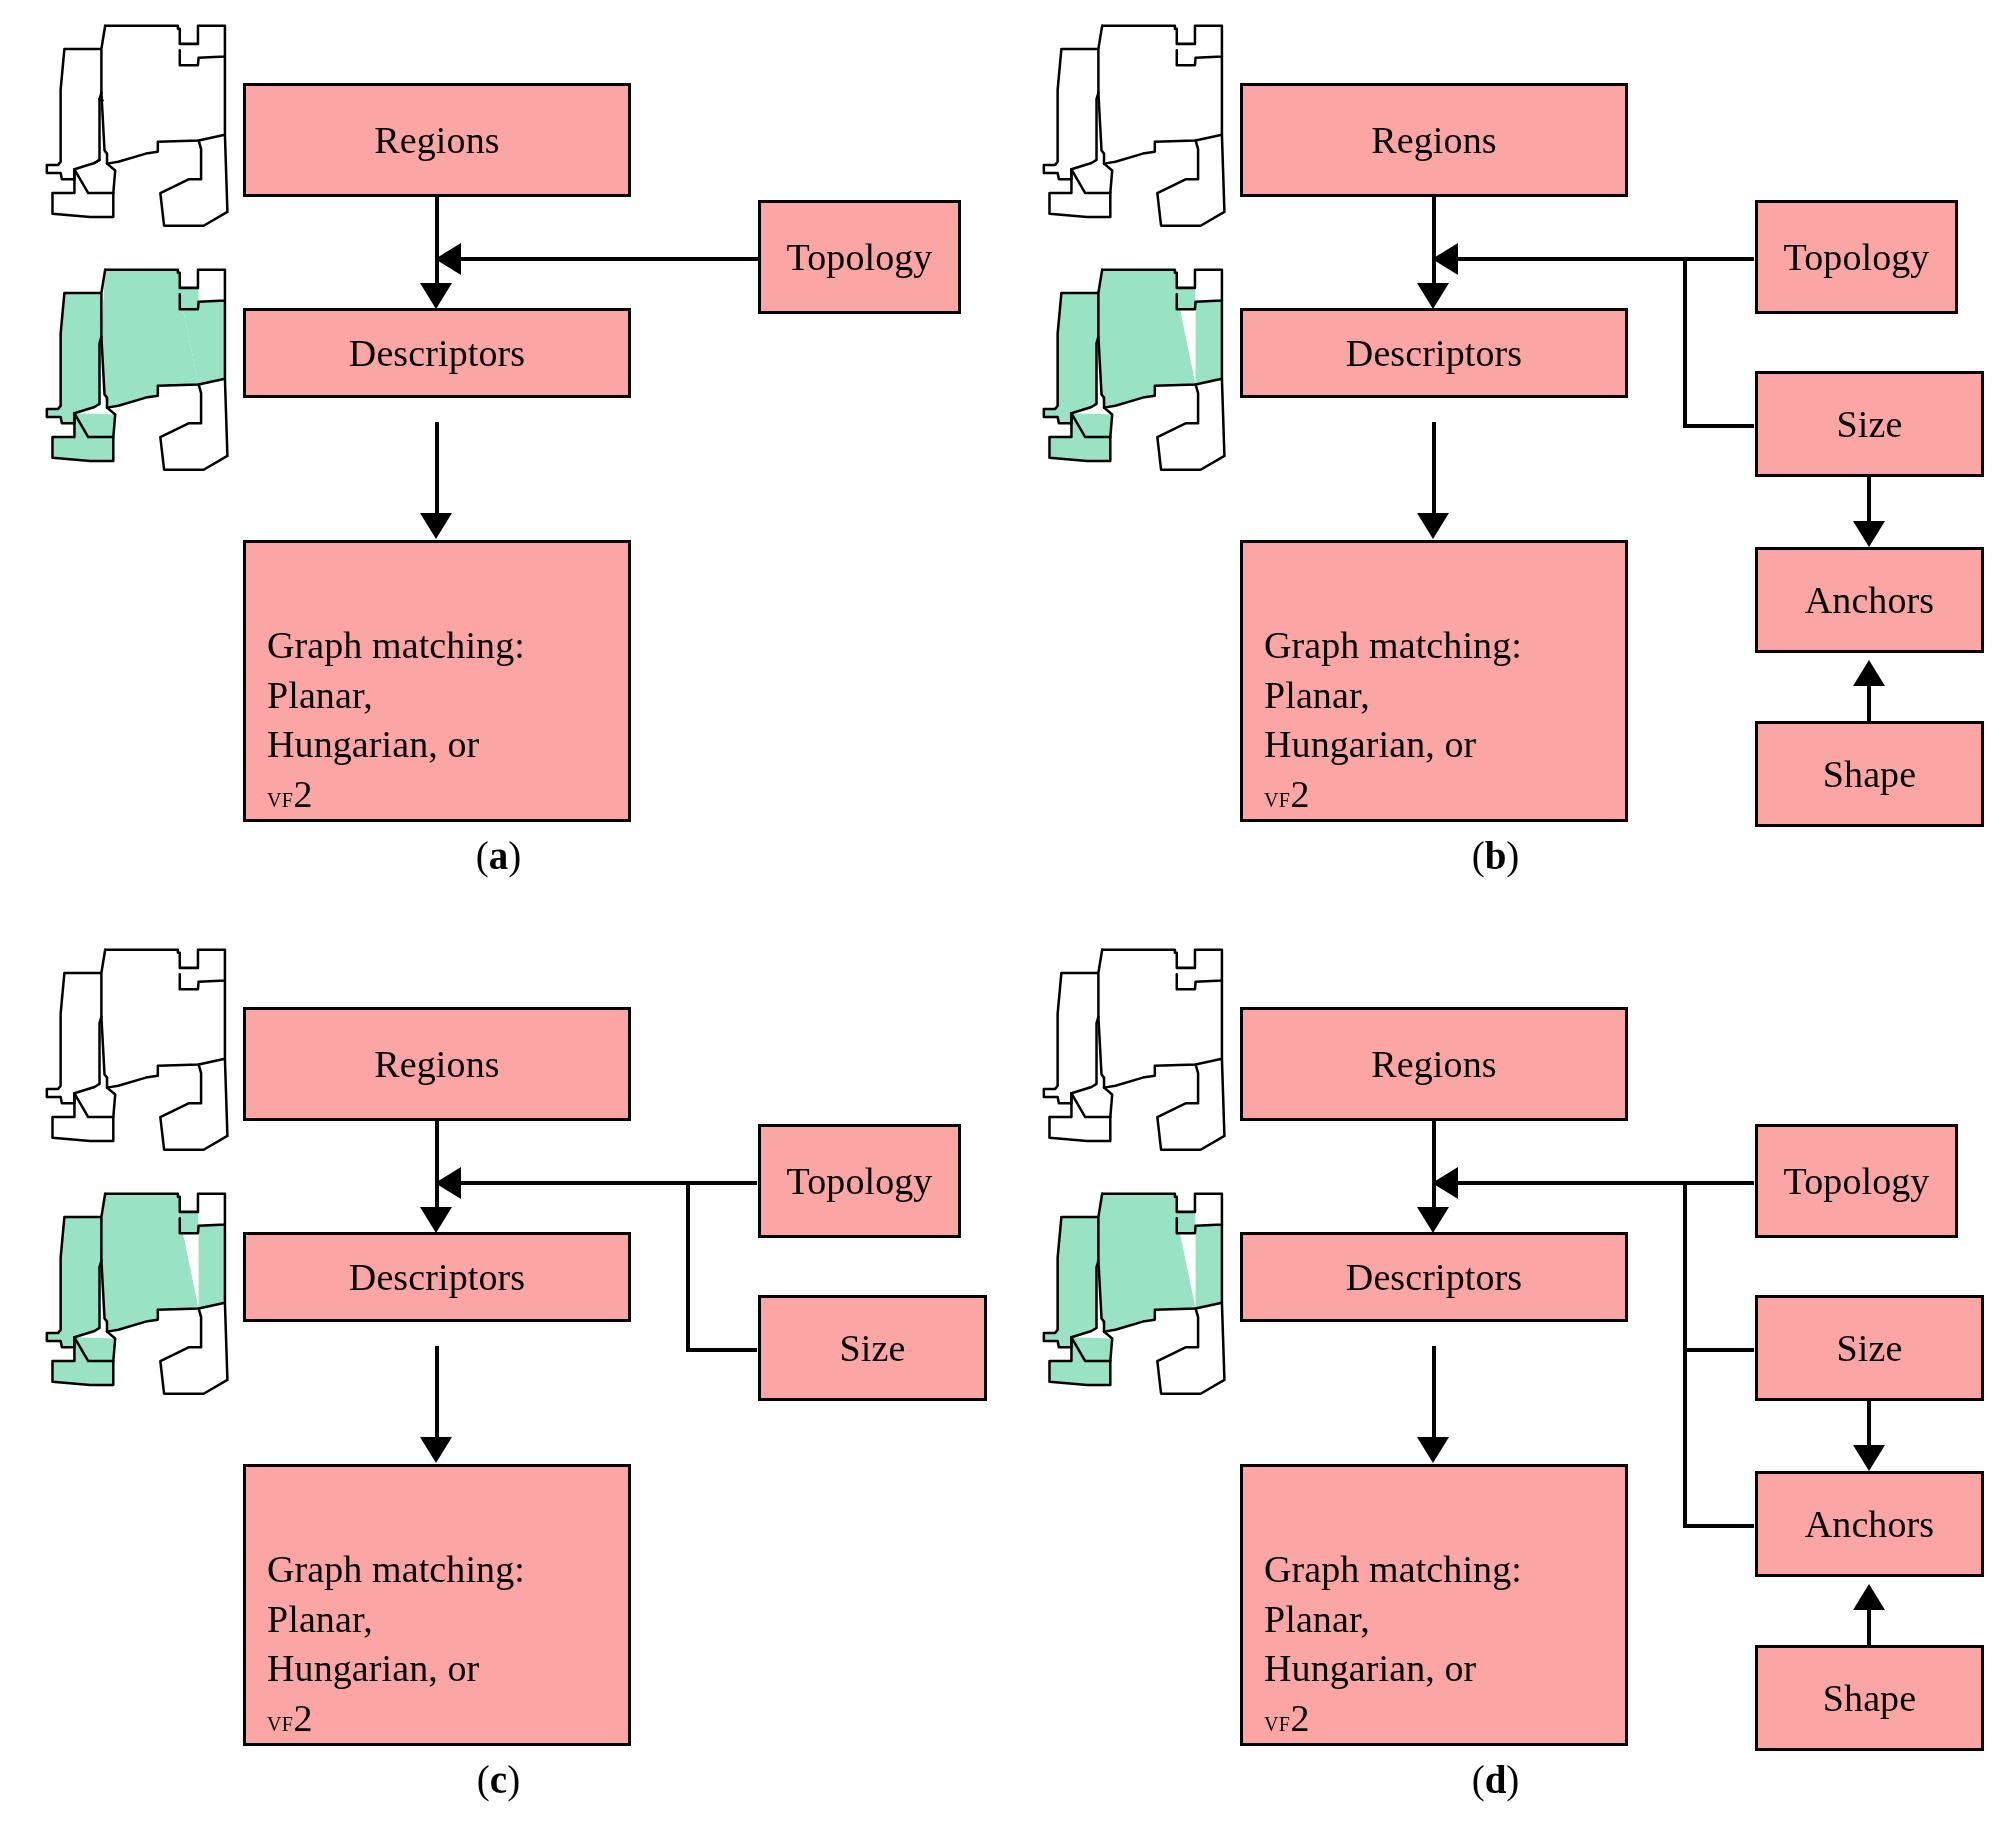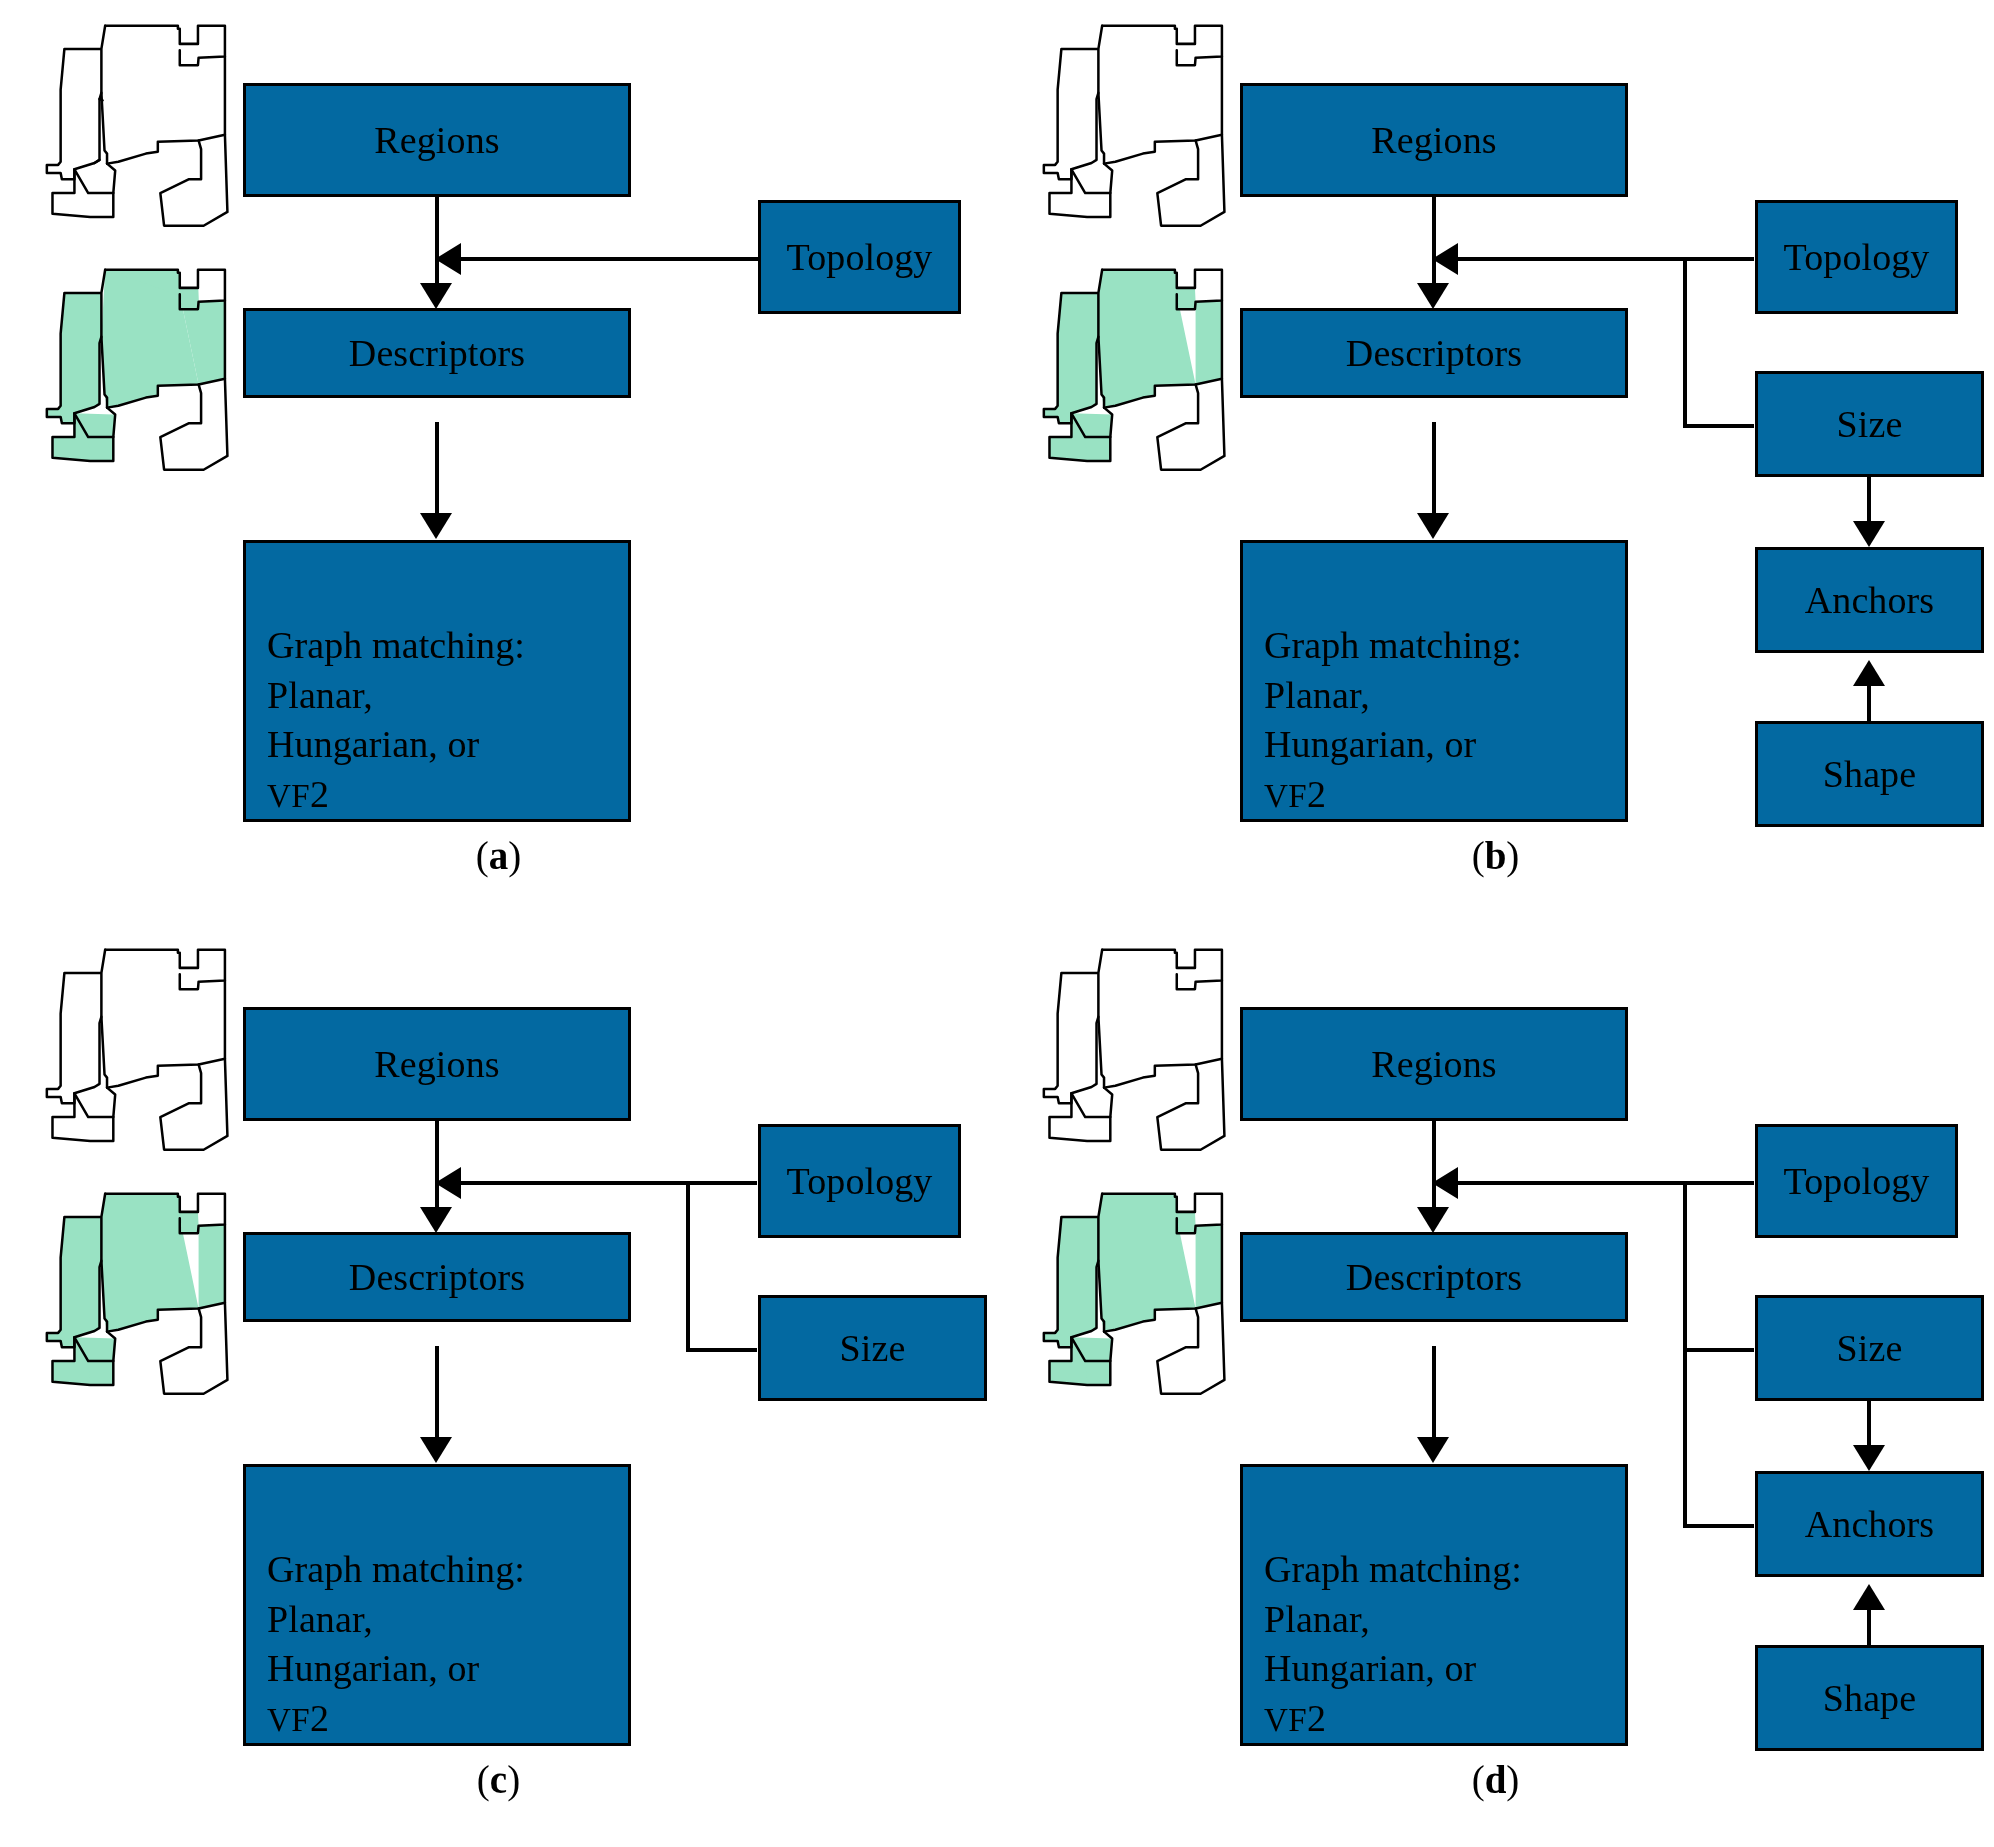--- a/index.html
+++ b/index.html
@@ -23,37 +23,37 @@
   .thumb{position:absolute;left:0;width:232px;height:232px;}
   .thumb-top{top:0;}
   .thumb-bottom{top:244px;}
   .thumb svg{display:block;width:232px;height:232px;}
 
   
   .box{
     position:absolute;
     box-sizing:border-box;
     border:3.1px solid #000;
-    background:#0369a1;
+    background:#fca5a5;
     display:flex;
     align-items:center;
     justify-content:center;
     text-align:center;
     font-size:38px;
     line-height:1.0;
     letter-spacing:0.1px;
   }
   .box.left-text{
     justify-content:flex-start;
     text-align:left;
     align-items:flex-end;
     padding:24px 0 0 21px;
     line-height:1.30;
   }
-  .box .sc{font-size:33px;letter-spacing:0.4px;}
+  .box .sc{font-size:20px;letter-spacing:0.4px;}
 
   
   .b-regions{left:243px;top:83px;width:388px;height:114px;}
   .b-descriptors{left:243px;top:308px;width:388px;height:90px;}
   .b-graph{left:243px;top:540px;width:388px;height:282px;}
   .b-topology{left:758px;top:200px;width:203px;height:114px;}
 
   
   .vline{position:absolute;width:3.8px;background:#000;}
   .hline{position:absolute;height:3.8px;background:#000;}

